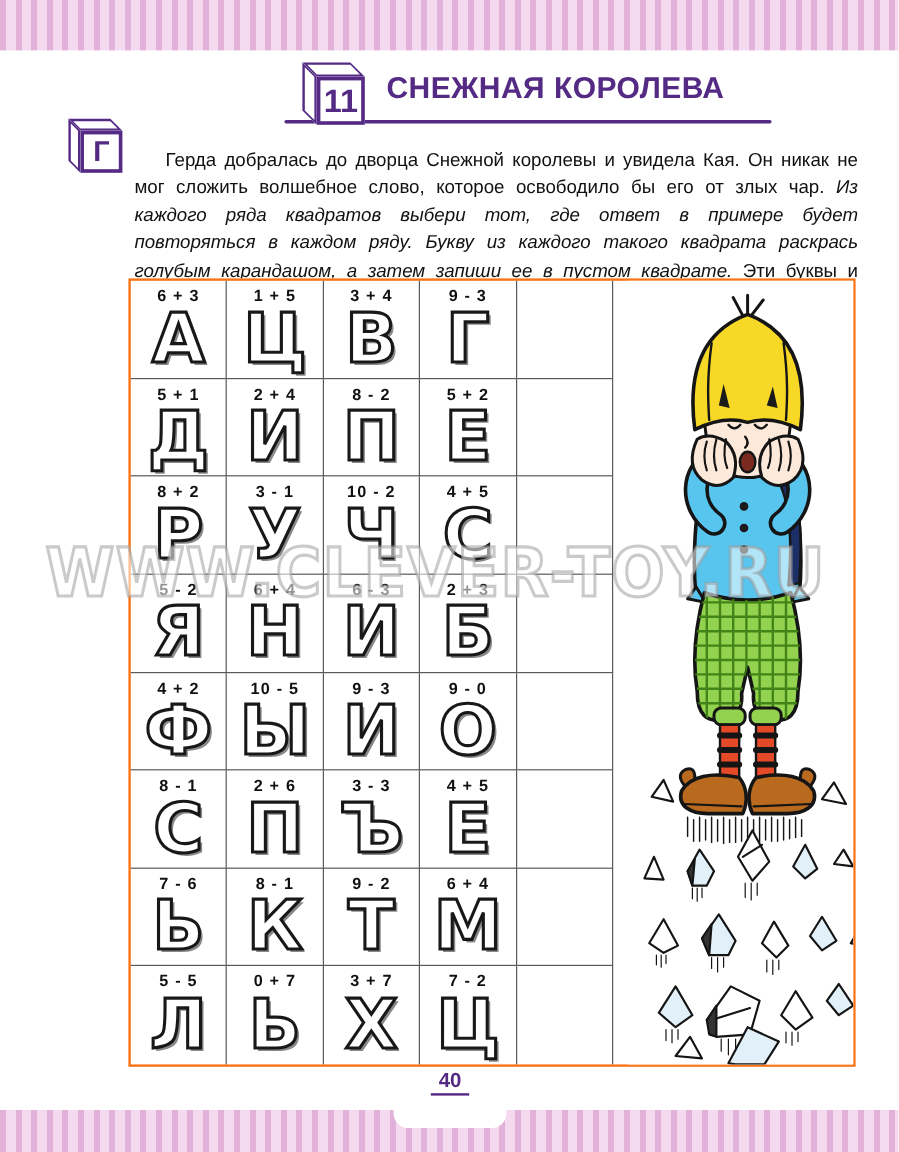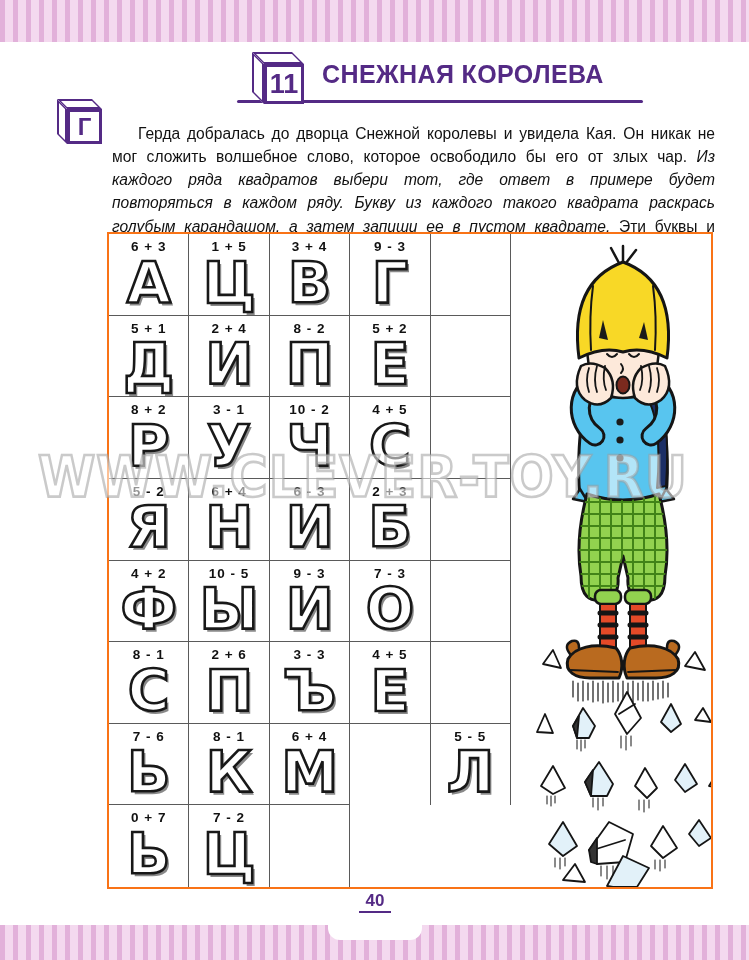--- a/index.html
+++ b/index.html
@@ -193,21 +193,21 @@
         </div>
       <div class="cell">
           <div class="expr">10 - 5</div>
           <div class="glyph">Ы</div>
         </div>
       <div class="cell">
           <div class="expr">9 - 3</div>
           <div class="glyph">И</div>
         </div>
       <div class="cell">
-          <div class="expr">7 - 3</div>
+          <div class="expr">9 - 0</div>
           <div class="glyph">О</div>
         </div>
       <div class="cell answer"></div>
 
       <div class="cell">
           <div class="expr">8 - 1</div>
           <div class="glyph">С</div>
         </div>
       <div class="cell">
           <div class="expr">2 + 6</div>
@@ -225,32 +225,40 @@
 
       <div class="cell">
           <div class="expr">7 - 6</div>
           <div class="glyph">Ь</div>
         </div>
       <div class="cell">
           <div class="expr">8 - 1</div>
           <div class="glyph">К</div>
         </div>
       <div class="cell">
+          <div class="expr">9 - 2</div>
+          <div class="glyph">Т</div>
+        </div>
+      <div class="cell">
           <div class="expr">6 + 4</div>
           <div class="glyph">М</div>
         </div>
       <div class="cell answer"></div>
 
       <div class="cell">
           <div class="expr">5 - 5</div>
           <div class="glyph">Л</div>
         </div>
       <div class="cell">
           <div class="expr">0 + 7</div>
           <div class="glyph">Ь</div>
+        </div>
+      <div class="cell">
+          <div class="expr">3 + 7</div>
+          <div class="glyph">Х</div>
         </div>
       <div class="cell">
           <div class="expr">7 - 2</div>
           <div class="glyph">Ц</div>
         </div>
       <div class="cell answer"></div>
 
     </div>
 
     <div class="illus">

